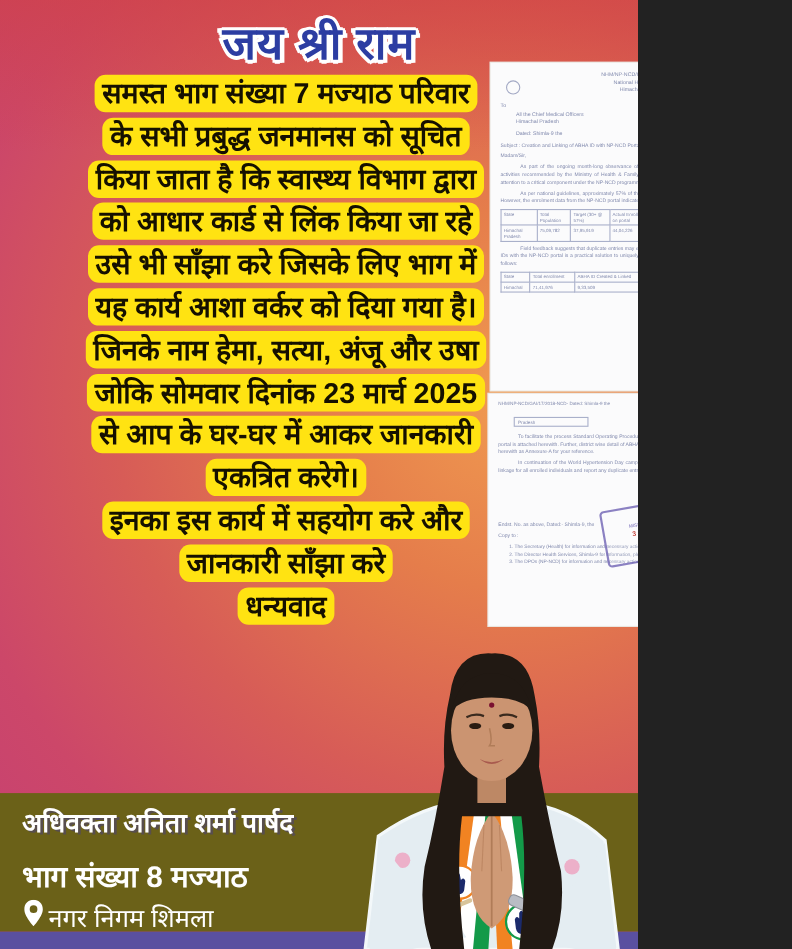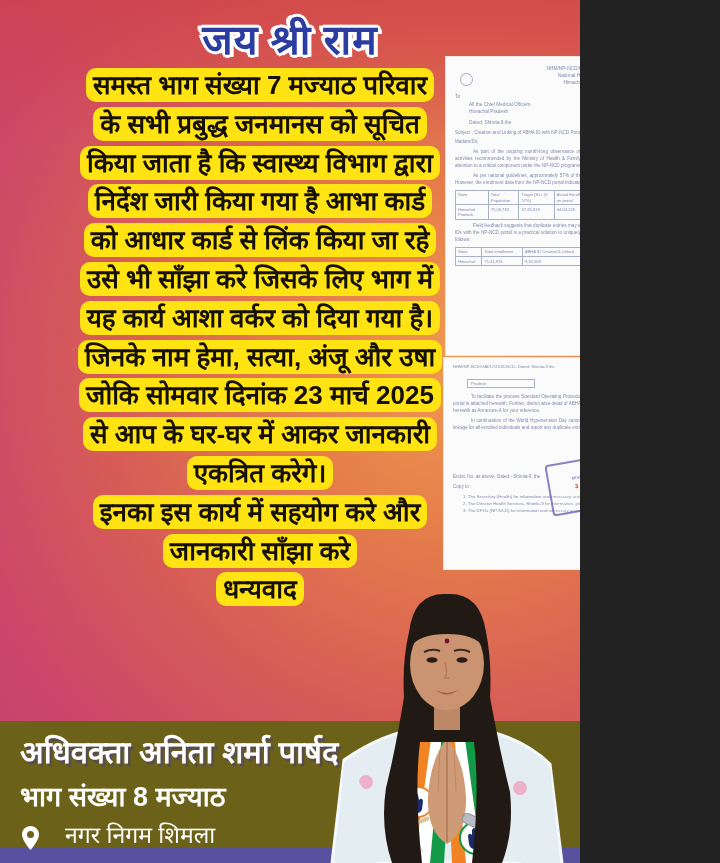--- a/index.html
+++ b/index.html
@@ -41,39 +41,38 @@
   .stamp2{left:104px;top:98px;width:100px;height:48px;transform:rotate(-10deg);}
   .doc2-topline{display:flex;justify-content:space-between;font-size:4.2px;}
   .remnant{width:60px;border:1px solid #a9b0ca;font-size:4.2px;padding:1px 3px;margin:10px 0 6px 14px;}
   .closing{width:120px;margin-left:auto;font-size:4.6px;line-height:1.55;margin-top:4px;}
   .closing .sig{font-weight:bold;color:#6f79a3;}
   .copy{font-size:4.4px;line-height:1.6;margin:2px 0 0 10px;}
   .doc2-foot{position:absolute;right:14px;bottom:6px;font-size:4.4px;text-align:center;line-height:1.5;}
   
   .olive{position:absolute;left:0;top:721px;width:720px;height:126px;background:#6b6118;}
   .purplebar{position:absolute;left:0;top:847px;width:676px;height:16px;background:#5a50a0;}
-  .footer-name{position:absolute;left:20px;top:730px;font-size:31px;font-weight:bold;color:#fff;
+  .footer-name{position:absolute;left:20px;top:730px;font-size:24px;font-weight:bold;color:#fff;
                text-shadow:2.5px 2.5px 0 rgba(70,60,130,.5);}
   .footer-ward{position:absolute;left:20px;top:777px;font-size:27px;font-weight:bold;color:#fff;}
-  .footer-loc{position:absolute;left:22px;top:818px;display:flex;align-items:flex-end;gap:26px;color:#fff;font-size:23px;}
+  .footer-loc{position:absolute;left:22px;top:818px;display:flex;align-items:flex-start;gap:5px;color:#fff;font-size:23px;}
   
   .photo{position:absolute;right:0;top:592px;width:266px;height:271px;}
 </style>
 </head>
 <body>
 
 <div class="poster">
 
   <div class="title">जय श्री राम</div>
 
   <div class="announce">
     <div class="line"><span class="hl">समस्त भाग संख्या 7 मज्याठ परिवार</span></div>
     <div class="line"><span class="hl">के सभी प्रबुद्ध जनमानस को सूचित</span></div>
     <div class="line"><span class="hl">किया जाता है कि स्वास्थ्य विभाग द्वारा</span></div>
-    <div class="line"><span class="hl">निर्देश जारी किया गया है आभा कार्ड</span></div>
     <div class="line"><span class="hl">को आधार कार्ड से लिंक किया जा रहे</span></div>
     <div class="line"><span class="hl">उसे भी साँझा करे  जिसके लिए भाग में</span></div>
     <div class="line"><span class="hl">यह कार्य आशा वर्कर को दिया गया है।</span></div>
     <div class="line"><span class="hl">जिनके नाम  हेमा,  सत्या, अंजू और  उषा</span></div>
     <div class="line"><span class="hl">जोकि सोमवार दिनांक 23 मार्च 2025</span></div>
     <div class="line"><span class="hl">से आप के घर-घर में आकर जानकारी</span></div>
     <div class="line"><span class="hl">एकत्रित करेगे।</span></div>
     <div class="line"><span class="hl">इनका इस   कार्य में सहयोग करे  और</span></div>
     <div class="line"><span class="hl">जानकारी साँझा करे</span></div>
     <div class="line"><span class="hl">धन्यवाद</span></div>

